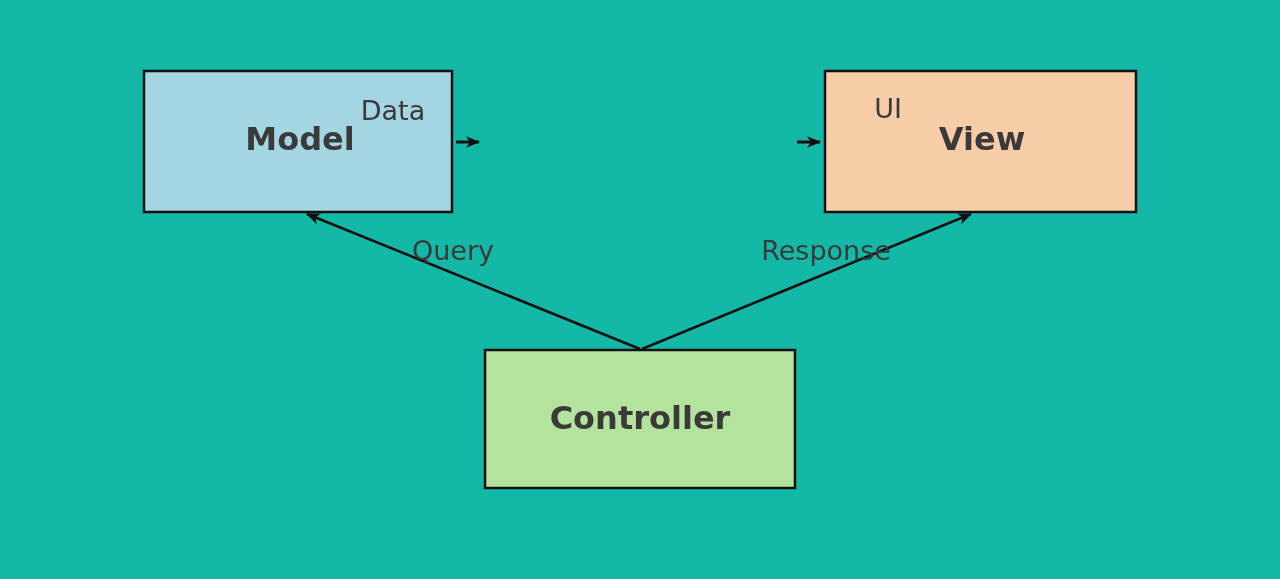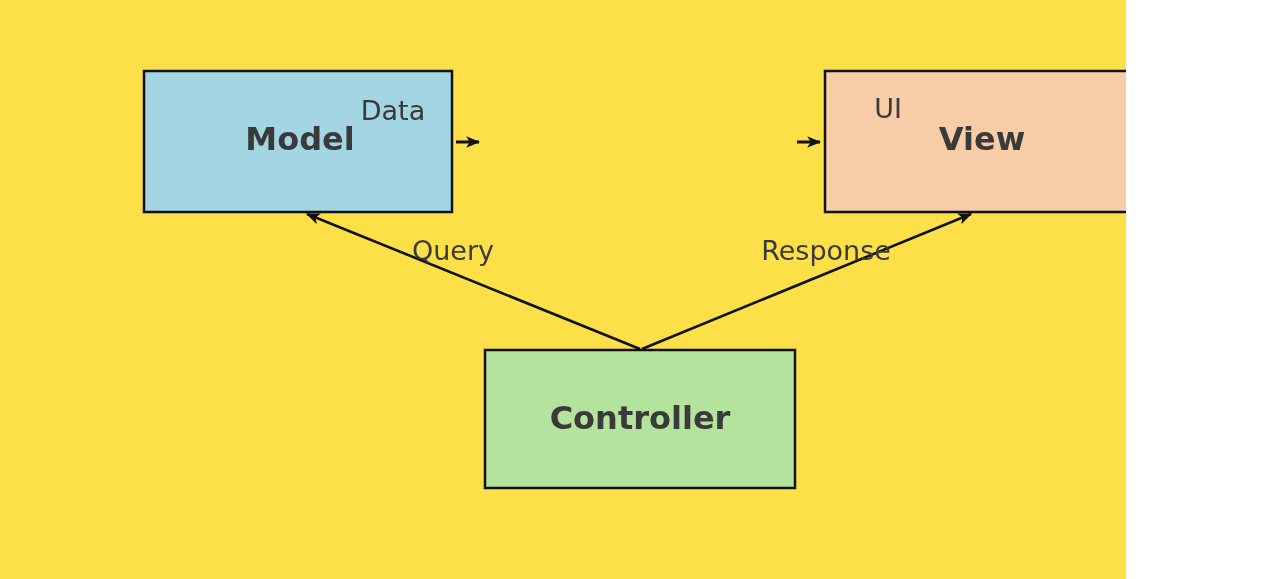--- a/index.html
+++ b/index.html
@@ -2,23 +2,23 @@
 <html><head>
 <meta charset="utf-8">
 <style>
   html, body {
     margin: 0;
     padding: 0;
     background: #ffffff;
   }
   .stage {
     position: relative;
-    width: 1126px;
+    width: 1280px;
     height: 579px;
-    background: #fde047;
+    background: #14b8a6;
     overflow: hidden;
   }
   svg {
     display: block;
   }
   .node-rect {
     stroke: #111111;
     stroke-width: 2.5;
   }
   .edge-line {

